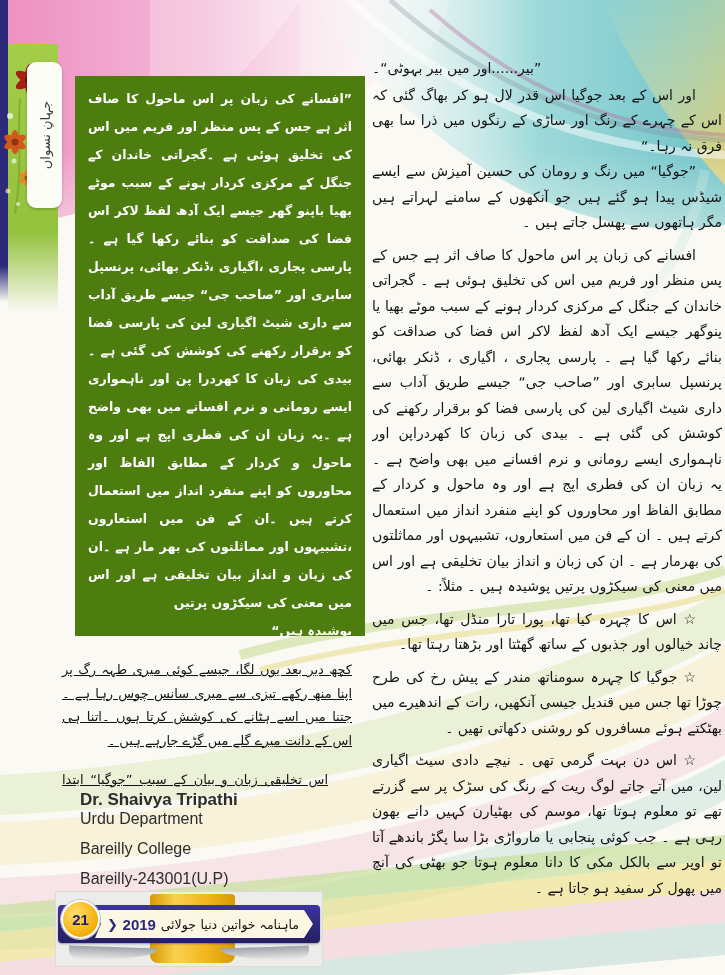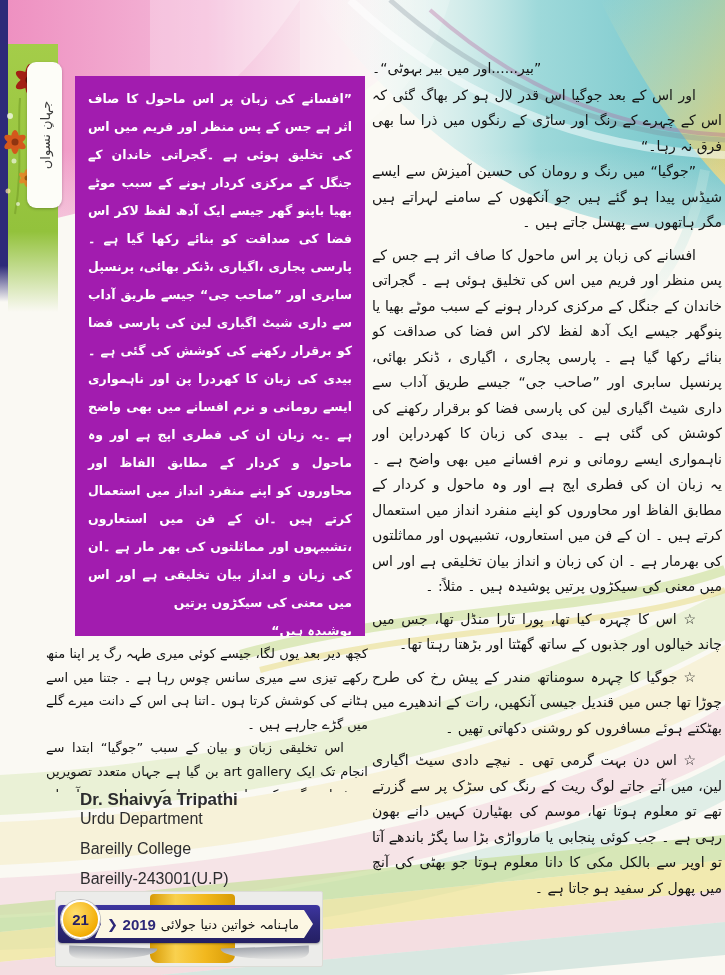--- a/index.html
+++ b/index.html
@@ -17,35 +17,35 @@
   .green-panel{position:absolute;left:8px;top:44px;width:50px;height:268px;z-index:1;
     background:linear-gradient(180deg,#a4cd49 0%,#93c23c 70%,rgba(147,194,60,0) 100%);}
   .flowers{position:absolute;left:0;top:56px;z-index:3;}
   .side-card{position:absolute;left:27px;top:62px;width:35px;height:146px;z-index:3;
     background:#fdfdf8;border-radius:9px;box-shadow:0 1px 3px rgba(0,0,0,.25);}
   .side-card .vtitle{position:absolute;left:50%;top:50%;
     transform:translate(-50%,-50%) rotate(-90deg);white-space:nowrap;
     direction:rtl;font-size:13px;color:#3b3b3b;letter-spacing:1px;}
   
   .pullquote{position:absolute;left:75px;top:76px;width:290px;height:560px;z-index:4;
-    background:#a21caf;color:#ffffff;box-sizing:border-box;padding:9px 13px 6px 13px;
+    background:#4d7c0f;color:#ffffff;box-sizing:border-box;padding:9px 13px 6px 13px;
     overflow:hidden;}
   .pullquote .pq-body{direction:rtl;text-align:justify;font-weight:bold;
     font-size:12.5px;line-height:28px;}
   .pullquote .pq-last{direction:rtl;text-align:right;font-weight:bold;
     font-size:12.5px;line-height:28px;}
   
   .urdu{direction:rtl;text-align:justify;color:#141414;font-size:14px;line-height:25.5px;}
   .right-col{position:absolute;left:372px;top:56px;width:350px;height:854px;z-index:3;overflow:hidden;}
   .right-col p{margin:0;text-indent:26px;}
   .right-col p.quote-line{text-indent:0;text-align:left;padding-left:0;padding-right:96px;margin-bottom:1px;}
   .right-col p.gap{margin-top:7px;}
   .left-col-bottom{position:absolute;left:46px;top:642px;width:322px;height:150px;z-index:4;overflow:hidden;}
   .left-col-bottom .urdu{font-size:13px;line-height:23.5px;}
-  .left-col-bottom p{margin:0;}
+  .left-col-bottom p{margin:16px;text-decoration:underline;}
   .left-col-bottom p.indent{text-indent:24px;}
   
   .author{position:absolute;left:80px;top:790px;z-index:4;
     font-family:"Liberation Sans",sans-serif;color:#2c2c2e;}
   .author .a-name{font-weight:bold;font-size:17px;}
   .author .a-line{font-size:16px;margin-bottom:12px;}
   
   .footer-banner{position:absolute;left:55px;top:891px;width:268px;height:76px;z-index:5;}
   .plate{position:absolute;inset:0;background:#ececea;border:1px solid #dcdcd6;border-radius:2px;}
   .gold-band{position:absolute;left:95px;top:3px;width:85px;height:69px;

